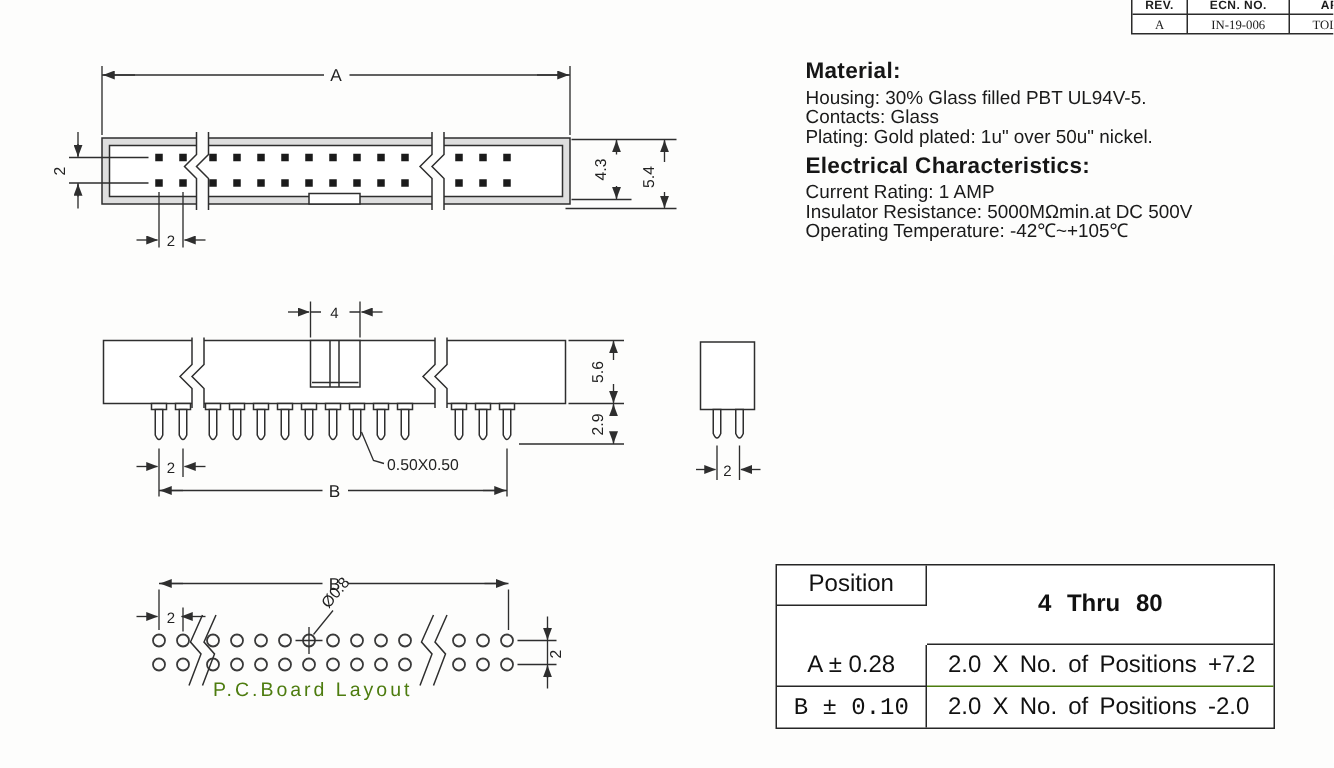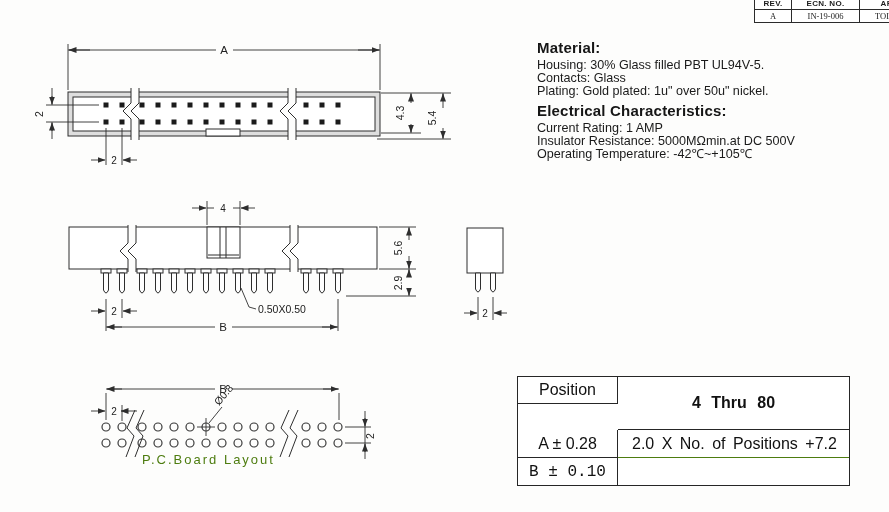--- a/index.html
+++ b/index.html
@@ -298,15 +298,16 @@
     <div class="note-line">Insulator Resistance: 5000MΩmin.at DC 500V</div>
     <div class="note-line">Operating Temperature: -42℃~+105℃</div>
   </div>
 
   <div class="spec-table">
     <div class="sc leftcol" style="grid-column:1;grid-row:1;">Position</div>
     <div class="sc range">4 Thru 80</div>
     <div class="sc leftcol" style="grid-column:1;grid-row:3;">A ± 0.28</div>
     <div class="sc formula fa">2.0 X No. of Positions +7.2</div>
     <div class="sc leftcol lastleft" style="grid-column:1;grid-row:4;font-family:Liberation Mono, monospace;">B ± 0.10</div>
+    <div class="sc formula fb">2.0 X No. of Positions -2.0</div>
   </div>
 
 </div>
 
 </body></html>

